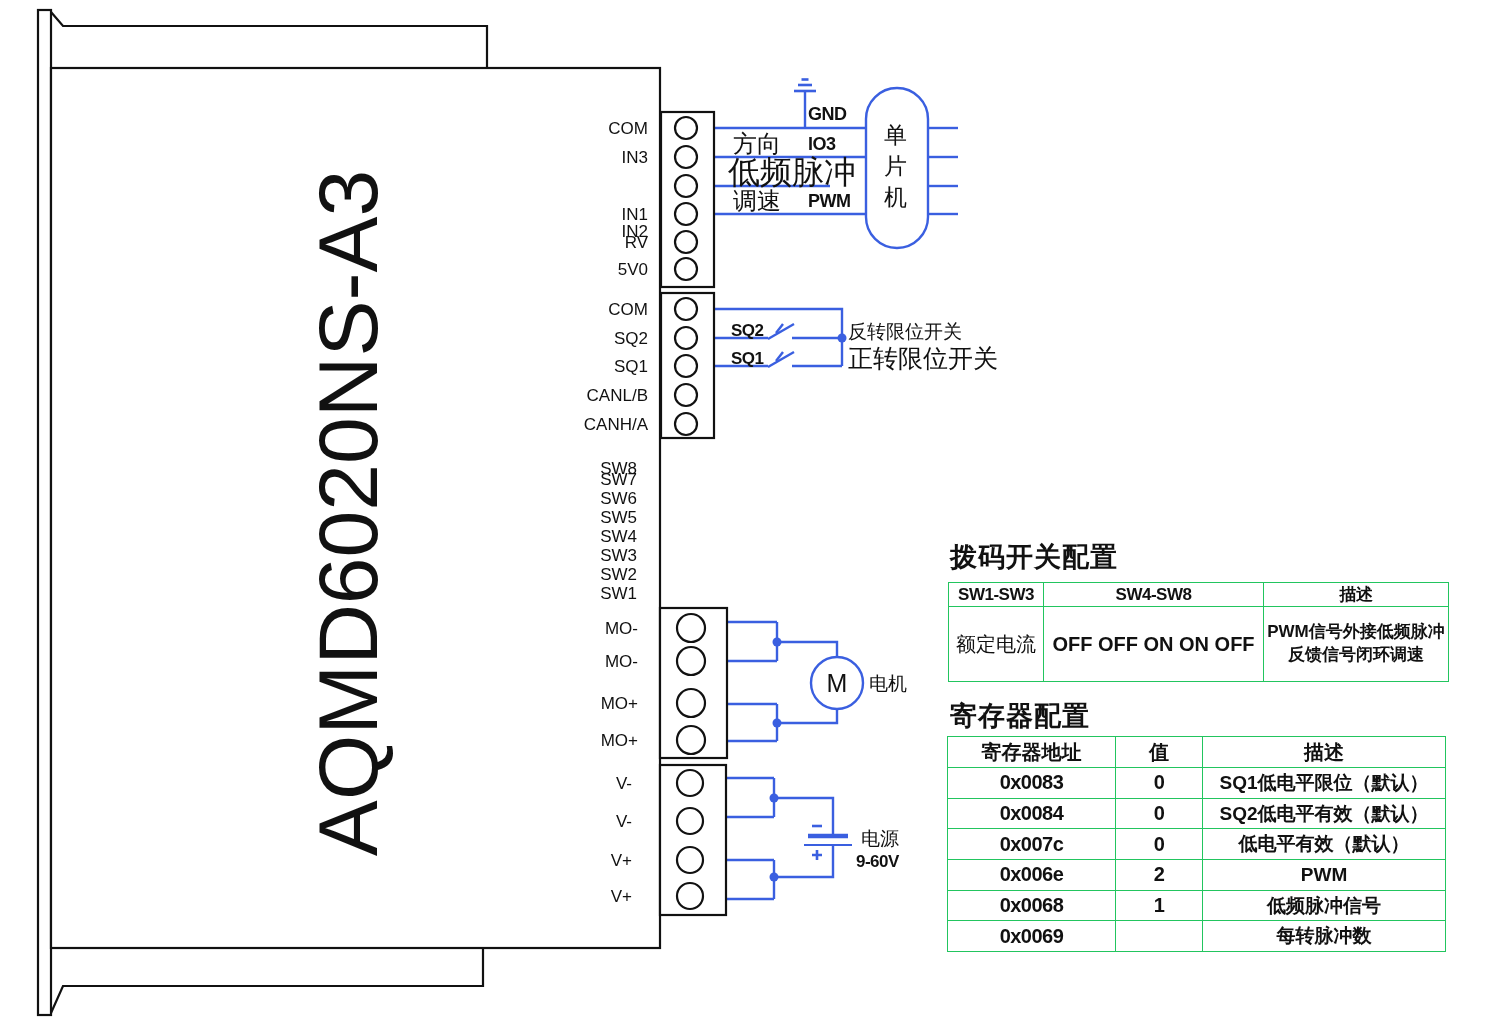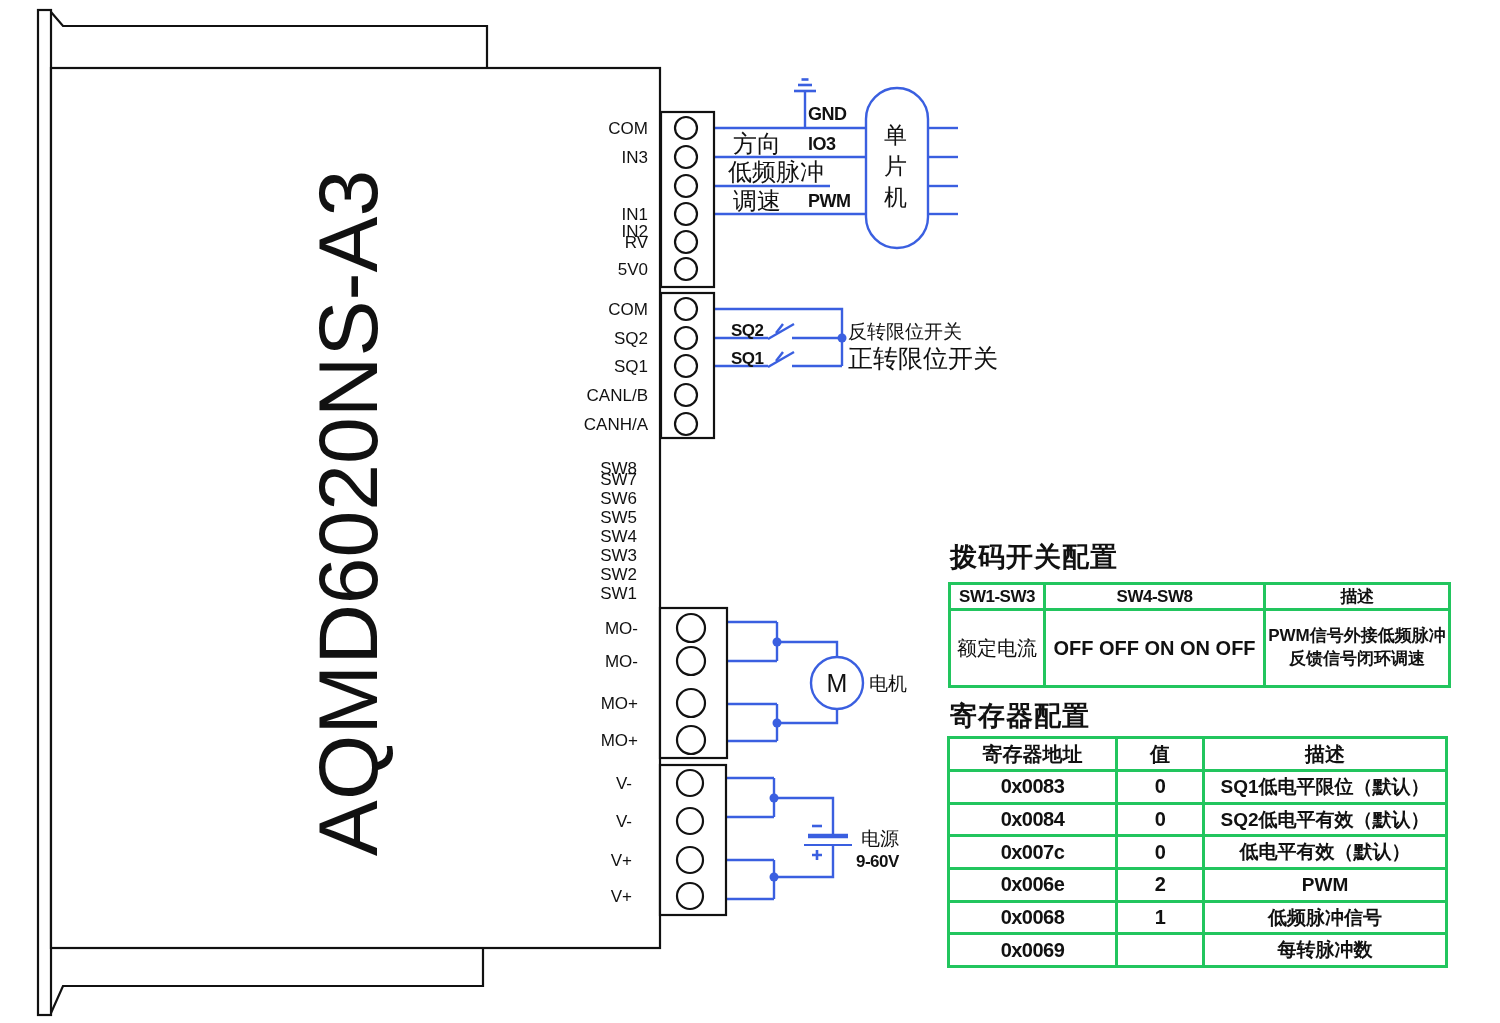--- a/index.html
+++ b/index.html
@@ -11,21 +11,21 @@
   .pin{font-size:17px;}
   .pin-big{font-size:17px;}
   .tech{font-weight:700;letter-spacing:-0.5px;font-size:18px;}
   .cjk{font-weight:500;}
   .brand{position:absolute;left:348px;top:513px;transform:translate(-50%,-50%) rotate(-90deg);
          font-size:84px;font-weight:400;letter-spacing:0px;white-space:nowrap;}
   .mcu-label{position:absolute;left:884px;top:120px;width:27px;font-size:23px;font-weight:500;
              line-height:31px;word-break:break-all;text-align:left;transform:none;}
   .sec-title{position:absolute;font-size:27px;font-weight:700;letter-spacing:1px;transform:translateY(-50%);white-space:nowrap;}
   table.cfg{position:absolute;border-collapse:collapse;table-layout:fixed;}
-  table.cfg th,table.cfg td{border:3px solid #22c55e;text-align:center;vertical-align:middle;
+  table.cfg th,table.cfg td{border:1px solid #22c55e;text-align:center;vertical-align:middle;
                             padding:0 2px;color:#111;overflow:hidden;}
   #dip-table{left:948px;top:582px;width:500px;}
   #dip-table th{font-size:17px;font-weight:700;height:23px;letter-spacing:-0.5px;}
   #dip-table td{height:74px;}
   #dip-table td.c1{font-size:20px;font-weight:400;}
   #dip-table td.c2{font-size:20px;font-weight:700;letter-spacing:0px;}
   #dip-table td.c3{font-size:17px;font-weight:700;line-height:1.35;}
   #reg-table{left:947px;top:736px;width:498px;}
   #reg-table th{font-size:20px;font-weight:700;height:30px;}
   #reg-table td{height:29.7px;font-weight:700;}
@@ -178,21 +178,21 @@
   <div class="lbl pin-big r" style="left:536px;top:740px;width:102px;">MO+</div>
 
   <div class="lbl pin-big r" style="left:530px;top:783px;width:102px;">V-</div>
   <div class="lbl pin-big r" style="left:530px;top:821px;width:102px;">V-</div>
   <div class="lbl pin-big r" style="left:530px;top:860px;width:102px;">V+</div>
   <div class="lbl pin-big r" style="left:530px;top:896px;width:102px;">V+</div>
 
   <div class="lbl tech" style="left:808px;top:114px;">GND</div>
   <div class="lbl cjk" style="left:733px;top:144px;font-size:24px;">方向</div>
   <div class="lbl tech" style="left:808px;top:144px;">IO3</div>
-  <div class="lbl cjk" style="left:728px;top:172px;font-size:24px;">低频脉冲</div>
+  <div class="lbl cjk" style="left:728px;top:172px;font-size:32px;">低频脉冲</div>
   <div class="lbl cjk" style="left:733px;top:201px;font-size:24px;text-align:right;">调速</div>
   <div class="lbl tech" style="left:808px;top:201px;">PWM</div>
   <div class="mcu-label">单片机</div>
 
   <div class="lbl tech" style="left:731px;top:330px;font-size:17px;">SQ2</div>
   <div class="lbl tech" style="left:731px;top:358px;font-size:17px;">SQ1</div>
   <div class="lbl cjk" style="left:848px;top:331px;font-size:19px;">反转限位开关</div>
   <div class="lbl cjk" style="left:848px;top:360px;font-size:25px;font-family:Liberation Mono, monospace;">正转限位开关</div>
 
   <div class="lbl" style="left:837px;top:683px;transform:translate(-50%,-50%);font-size:25px;">M</div>

